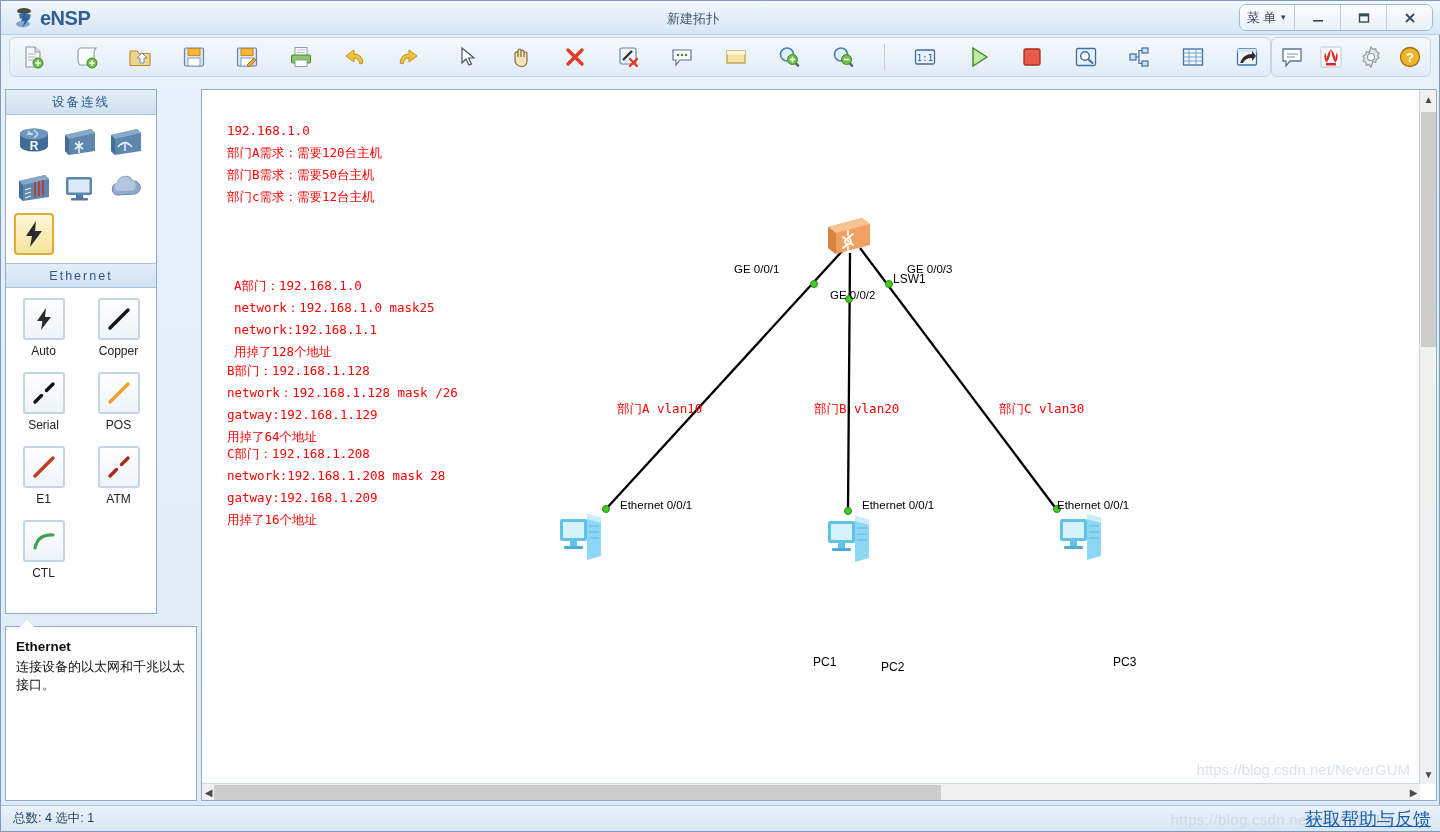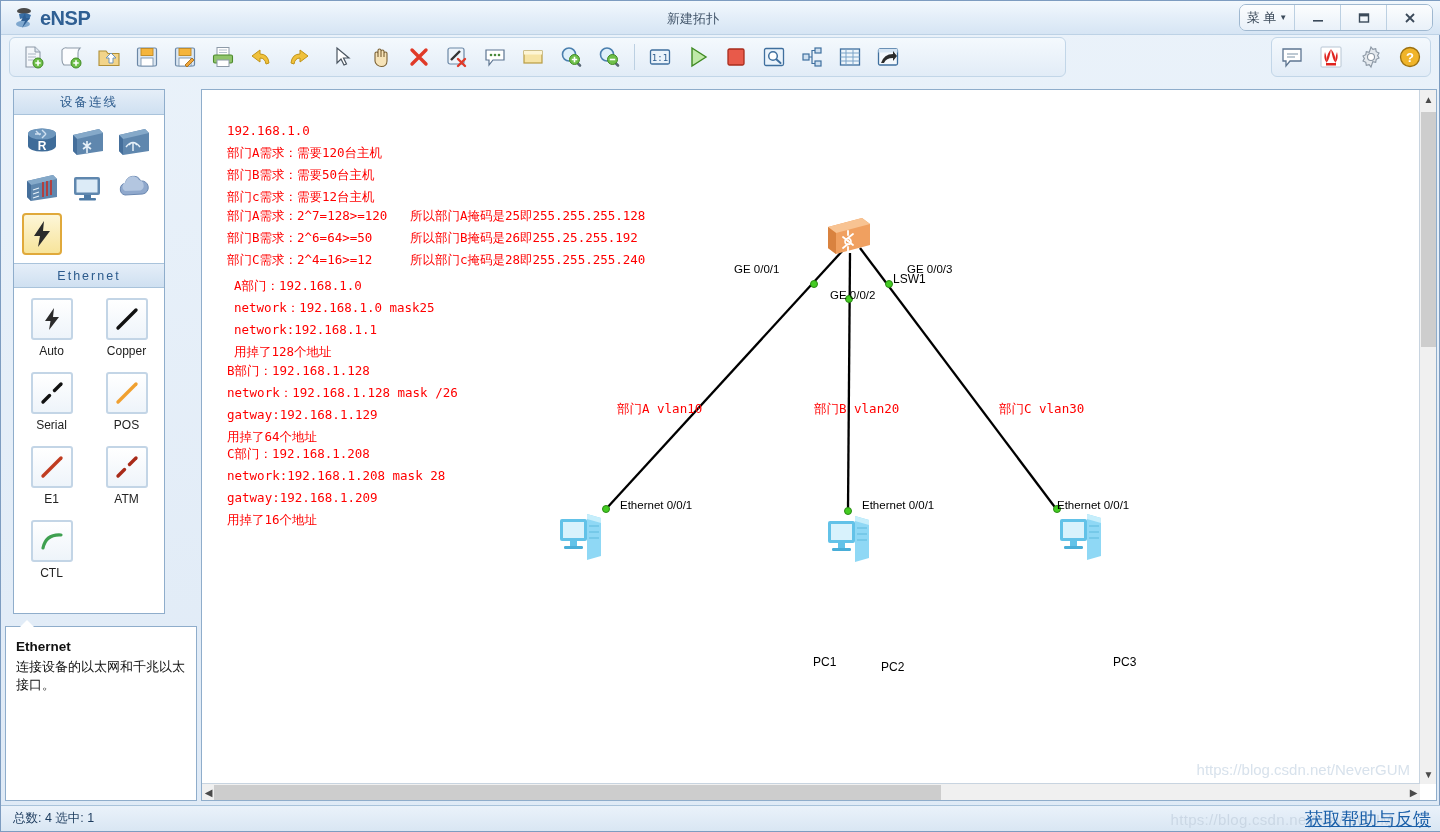--- a/index.html
+++ b/index.html
@@ -44,41 +44,41 @@
   .win-btn {
     width:46px; display:flex; align-items:center; justify-content:center;
     font-size:13px; color:#3b4a5a; border-left:1px solid #bcd0e2;
     background:linear-gradient(#fcfdfe,#e9f1f9);
   }
   .win-btn:first-child { border-left:none; width:54px; font-size:13px; }
   .win-btn.close { font-size:16px; }
 
   
   .toolbar {
-    position:absolute; left:8px; top:36px; width:1057px; height:40px;
+    position:absolute; left:8px; top:36px; width:1262px; height:40px;
     background:linear-gradient(#f4f9fd,#e2ecf7);
     border:1px solid #c2d6e8; border-radius:6px;
-    display:flex; align-items:center; padding:0 4px;
+    display:flex; align-items:center; padding:0 4px;justify-content:space-between;
   }
   .toolbar-right {
     position:absolute; right:8px; top:36px; width:160px; height:40px;
     background:linear-gradient(#f4f9fd,#e2ecf7);
     border:1px solid #c2d6e8; border-radius:6px;
     display:flex; align-items:center; justify-content:space-around;
   }
   .tbtn {
     width:38px; height:34px; display:flex; align-items:center; justify-content:center;
     border-radius:3px;
   }
   .tsep { width:1px; height:26px; background:#bcd0e2; margin:0 6px; }
 
   
   .leftpanel {
     position:absolute; left:4px; top:88px; width:152px; height:525px;
-    background:#fff; border:1px solid #8fadcb;margin-left:8px;
+    background:#fff; border:1px solid #8fadcb;
   }
   .panel-head {
     height:25px; background:linear-gradient(#e5eef8,#cfe0f1);
     border-bottom:1px solid #a9c3db;
     display:flex; align-items:center; justify-content:center;
     font-size:12.5px; color:#2b5a8c; letter-spacing:2px;
   }
   .dev-grid {
     display:flex; flex-wrap:wrap; padding:6px 8px 8px 8px; gap:4px 6px;
     background:#fff;
@@ -639,23 +639,20 @@
       <div class="iflabel" style="left:855px;top:409px">Ethernet 0/0/1</div>
 
       <div class="vlanlbl" style="left:415px;top:311px">部门A vlan10</div>
       <div class="vlanlbl" style="left:612px;top:311px">部门B vlan20</div>
       <div class="vlanlbl" style="left:797px;top:311px">部门C vlan30</div>
 
       <div class="note" style="left:25px;top:30px">192.168.1.0
 部门A需求：需要120台主机
 部门B需求：需要50台主机
 部门c需求：需要12台主机</div>
-      <div class="note" style="left:25px;top:115px">部门A需求：2^7=128&gt;=120   所以部门A掩码是25即255.255.255.128
-部门B需求：2^6=64&gt;=50     所以部门B掩码是26即255.25.255.192
-部门C需求：2^4=16&gt;=12     所以部门c掩码是28即255.255.255.240</div>
       <div class="note" style="left:32px;top:185px">A部门：192.168.1.0
 network：192.168.1.0 mask25
 network:192.168.1.1
 用掉了128个地址</div>
       <div class="note" style="left:25px;top:270px">B部门：192.168.1.128
 network：192.168.1.128 mask /26
 gatway:192.168.1.129
 用掉了64个地址</div>
       <div class="note" style="left:25px;top:353px">C部门：192.168.1.208
 network:192.168.1.208 mask 28

